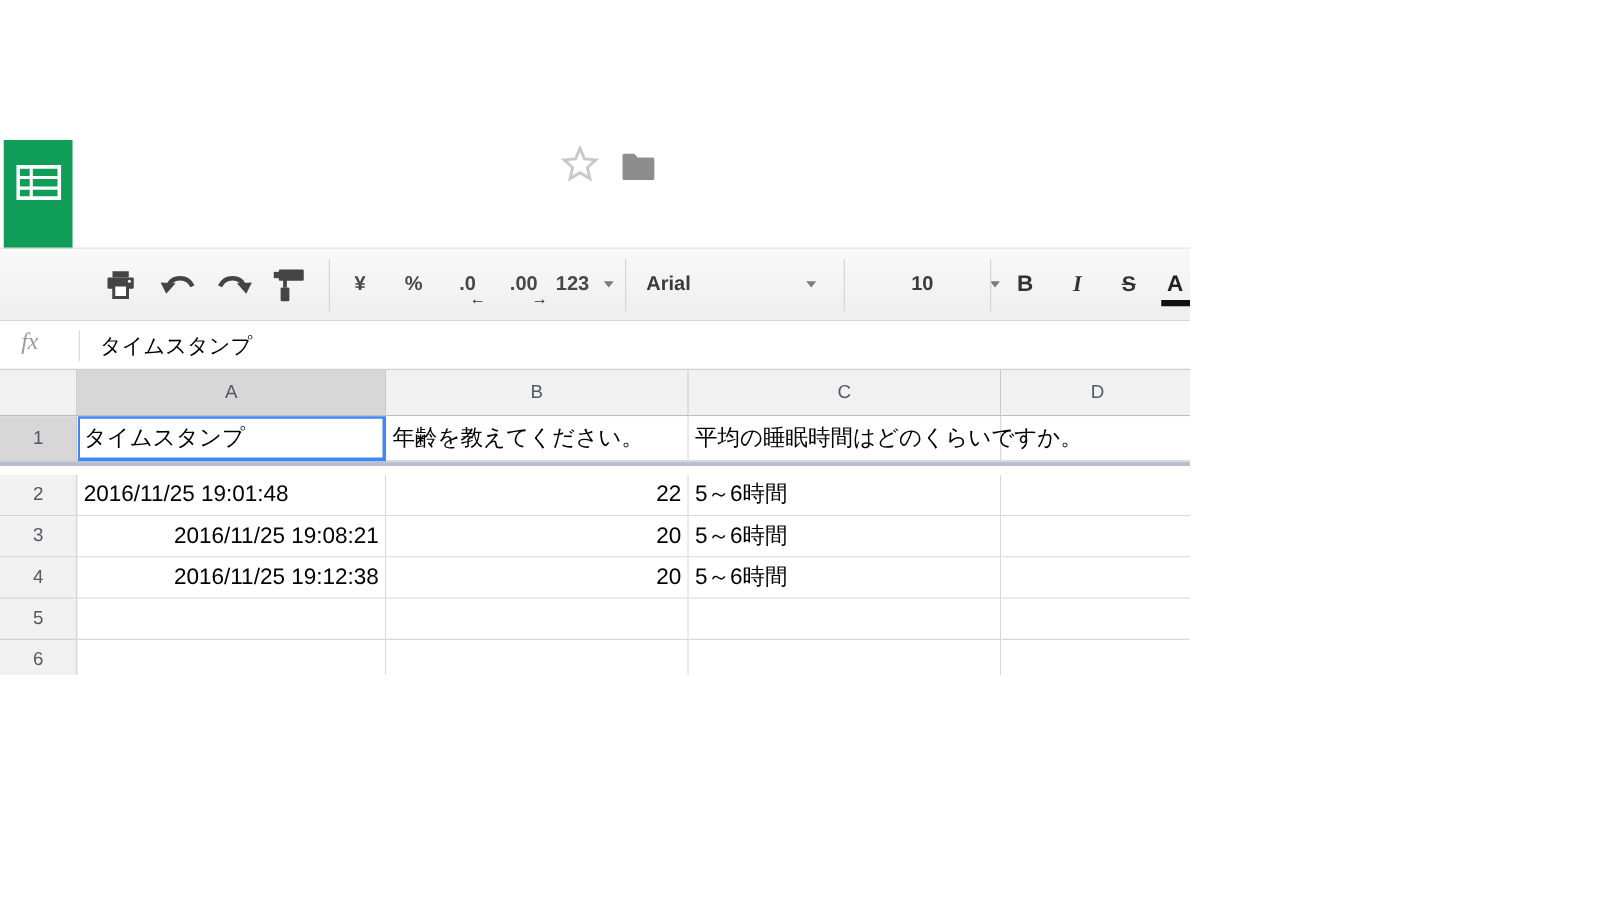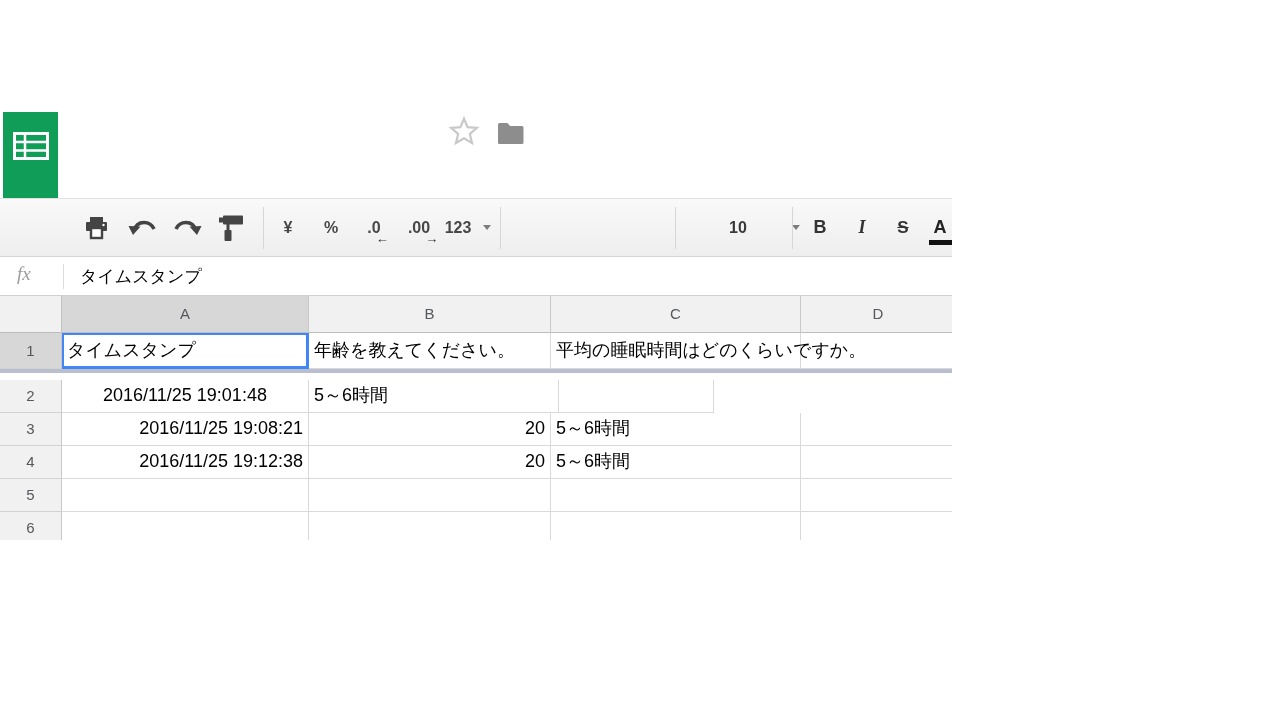--- a/index.html
+++ b/index.html
@@ -130,20 +130,24 @@
     </div>
     <div class="tb-btn" style="left:397px;width:44px;">
       <span class="dec-wrap tb-txt"><span>.00</span><span class="dec-arrow">→</span></span>
     </div>
     <div class="tb-btn tb-txt" style="left:438px;width:40px;">123</div>
     <div class="tb-btn" style="left:480px;width:14px;">
       <span class="caret"></span>
     </div>
     <div class="tb-sep" style="left:500px;"></div>
 
+    <div class="tb-btn" style="left:505px;width:168px;justify-content:flex-start;padding-left:12px;">
+      <span class="font-label">Arial</span>
+      <span class="caret" style="position:absolute;left:140px;"></span>
+    </div>
     <div class="tb-sep" style="left:675px;"></div>
 
     <div class="tb-btn" style="left:704px;width:110px;justify-content:flex-start;padding-left:25px;">
       <span class="font-label">10</span>
       <span class="caret" style="position:absolute;left:88px;"></span>
     </div>
     <div class="tb-sep" style="left:792px;"></div>
 
     <div class="tb-btn fmt-b" style="left:800px;width:40px;">B</div>
     <div class="tb-btn fmt-i" style="left:842px;width:40px;">I</div>
@@ -171,21 +175,22 @@
       <div class="g-row">
         <div class="g-rowhead sel" style="height: 36px; line-height: 35px;">1</div>
         <div class="g-cell sel" style="width: 247px; height: 36px; line-height: 34px; text-align: left;">タイムスタンプ</div>
         <div class="g-cell" style="width: 242px; height: 36px; line-height: 34px; text-align: left;">年齢を教えてください。</div>
         <div class="g-cell spill" style="width: 250px; height: 36px; line-height: 34px; text-align: left;">平均の睡眠時間はどのくらいですか。</div>
         <div class="g-cell" style="width: 155px; height: 36px; line-height: 34px; text-align: left;"></div>
       </div>
       <div class="freeze-band"></div>
       <div class="g-row">
         <div class="g-rowhead" style="height: 33px; line-height: 32px;">2</div>
-        <div class="g-cell" style="width: 247px; height: 33px; line-height: 31px; text-align: center;">2016/11/25 19:01:48</div>
+        <div class="g-cell" style="width: 247px; height: 33px; line-height: 31px; text-align: left;">2016/11/25 19:01:48</div>
+        <div class="g-cell" style="width: 242px; height: 33px; line-height: 31px; text-align: right;">22</div>
         <div class="g-cell" style="width: 250px; height: 33px; line-height: 31px; text-align: left;">5～6時間</div>
         <div class="g-cell" style="width: 155px; height: 33px; line-height: 31px; text-align: left;"></div>
       </div>
       <div class="g-row">
         <div class="g-rowhead" style="height: 33px; line-height: 32px;">3</div>
         <div class="g-cell" style="width: 247px; height: 33px; line-height: 31px; text-align: right; padding-left: 32px;">2016/11/25 19:08:21</div>
         <div class="g-cell" style="width: 242px; height: 33px; line-height: 31px; text-align: right;">20</div>
         <div class="g-cell" style="width: 250px; height: 33px; line-height: 31px; text-align: left;">5～6時間</div>
         <div class="g-cell" style="width: 155px; height: 33px; line-height: 31px; text-align: left;"></div>
       </div>

